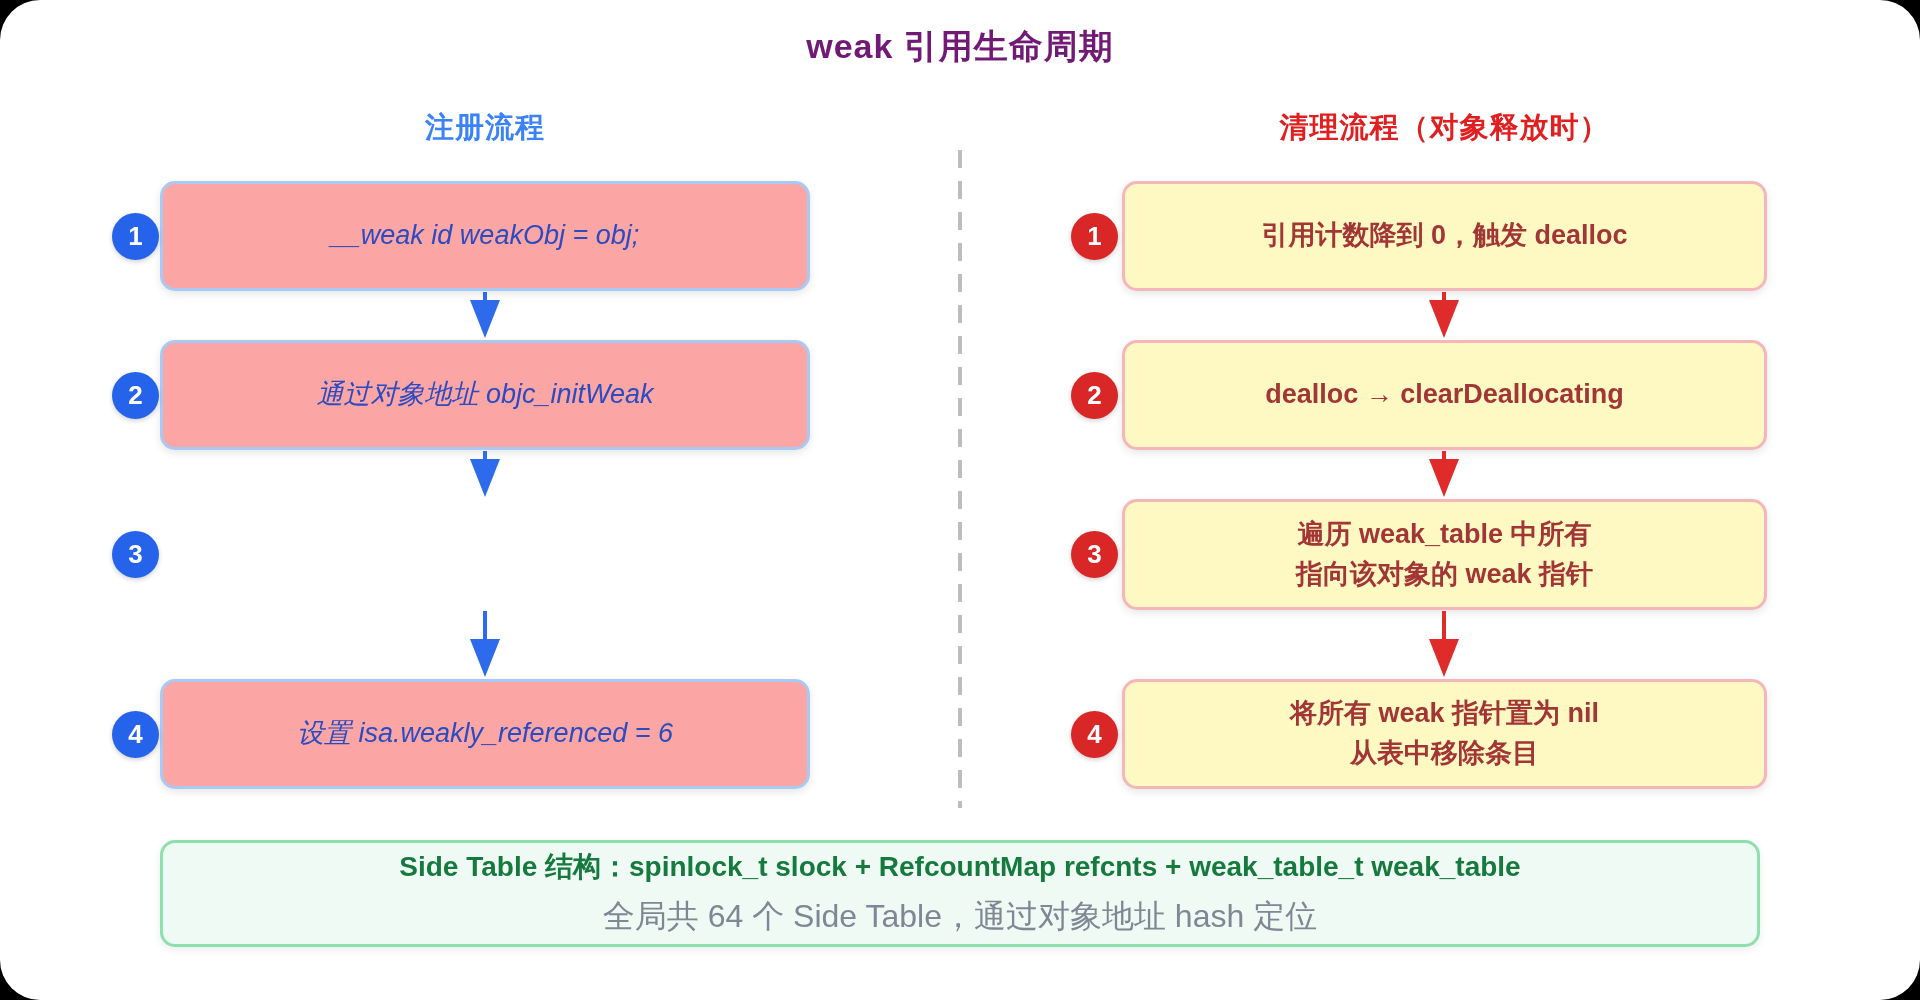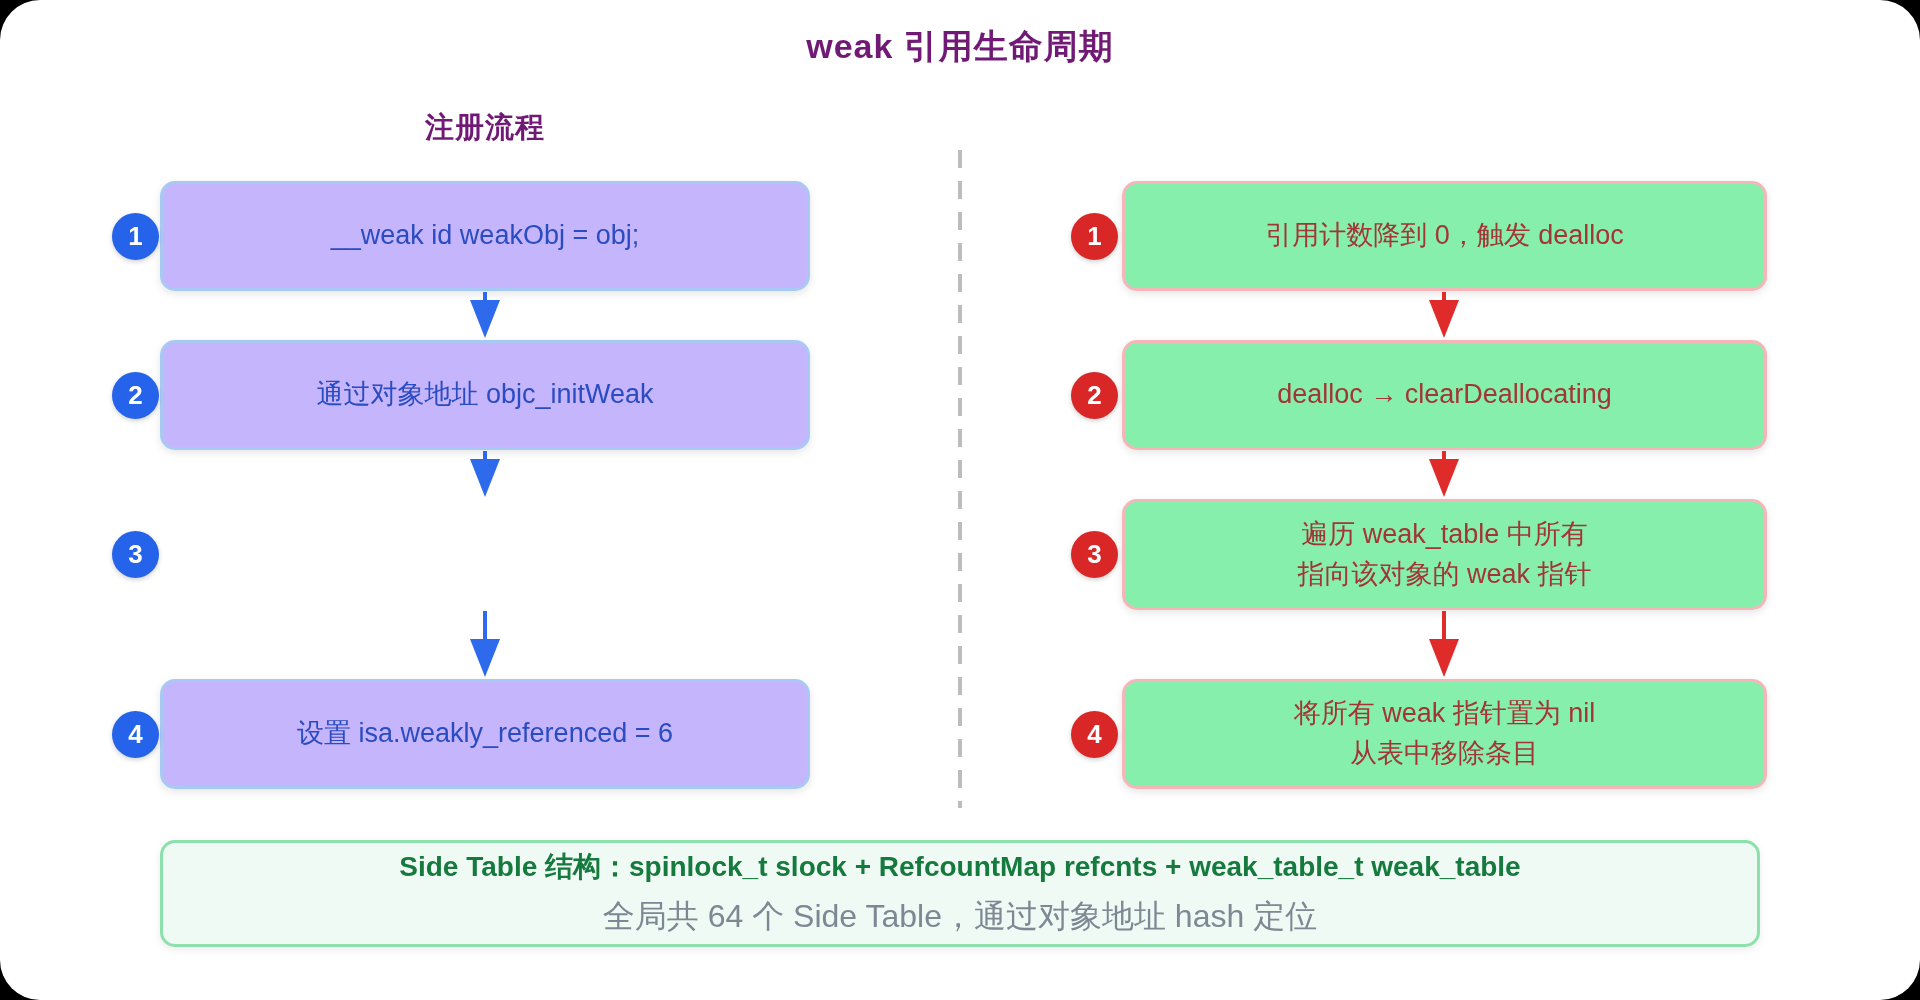--- a/index.html
+++ b/index.html
@@ -12,38 +12,38 @@
     position:absolute;inset:0;background:#ffffff;border-radius:40px;
   }
   .page-title{
     position:absolute;top:24px;left:0;width:1920px;text-align:center;
     font-size:34px;font-weight:bold;color:#701a75;letter-spacing:1px;
   }
   .col-header{
     position:absolute;top:108px;text-align:center;
     font-size:29px;font-weight:bold;letter-spacing:1px;
   }
-  .col-header.left{left:160px;width:650px;color:#701a75;}
+  .col-header.left{left:160px;width:650px;color:#3b82f6;}
   .col-header.right{left:1122px;width:645px;color:#e02020;}
 
   .divider{
     position:absolute;left:958px;top:150px;width:4px;height:658px;
     background:repeating-linear-gradient(to bottom,#bdbdbd 0 18px,transparent 18px 31px);
   }
 
   .step{
     position:absolute;border-radius:15px;display:flex;align-items:center;justify-content:center;
     box-shadow:0 3px 8px rgba(0,0,0,0.10);
   }
   .step .step-text{
     white-space:pre-line;text-align:center;font-size:27px;line-height:1.48;
   }
-  .step.blue{background:#c4b5fd;border:3px solid #a9c9f5;}
+  .step.blue{background:#fca5a5;border:3px solid #a9c9f5;font-style:italic;}
   .step.blue .step-text{color:#2b4bc0;}
-  .step.red{background:#86efac;border:3px solid #f5b6ba;}
+  .step.red{background:#fef9c3;border:3px solid #f5b6ba;font-weight:bold;}
   .step.red .step-text{color:#a23535;}
 
   .lcol{left:160px;width:644px;}
   .rcol{left:1122px;width:639px;}
   .s1{top:181px;height:104px;}
   .s2{top:340px;height:104px;}
   .s3{top:499px;height:105px;}
   .s4{top:679px;height:104px;}
 
   .badge{
@@ -87,20 +87,21 @@
 </style>
 </head>
 <body>
 
 <div id="canvas">
   <div class="card">
 
     <div class="page-title">weak 引用生命周期</div>
 
     <div class="col-header left">注册流程</div>
+    <div class="col-header right">清理流程（对象释放时）</div>
 
     <div class="divider"></div>
 
     <div class="step blue lcol s1">
       <span class="step-text">__weak id weakObj = obj;</span>
     </div>
     <div class="badge blue bl b1">1</div>
     <div class="arrow blue la a1">
         <div class="stem"></div>
         <div class="head"></div>

